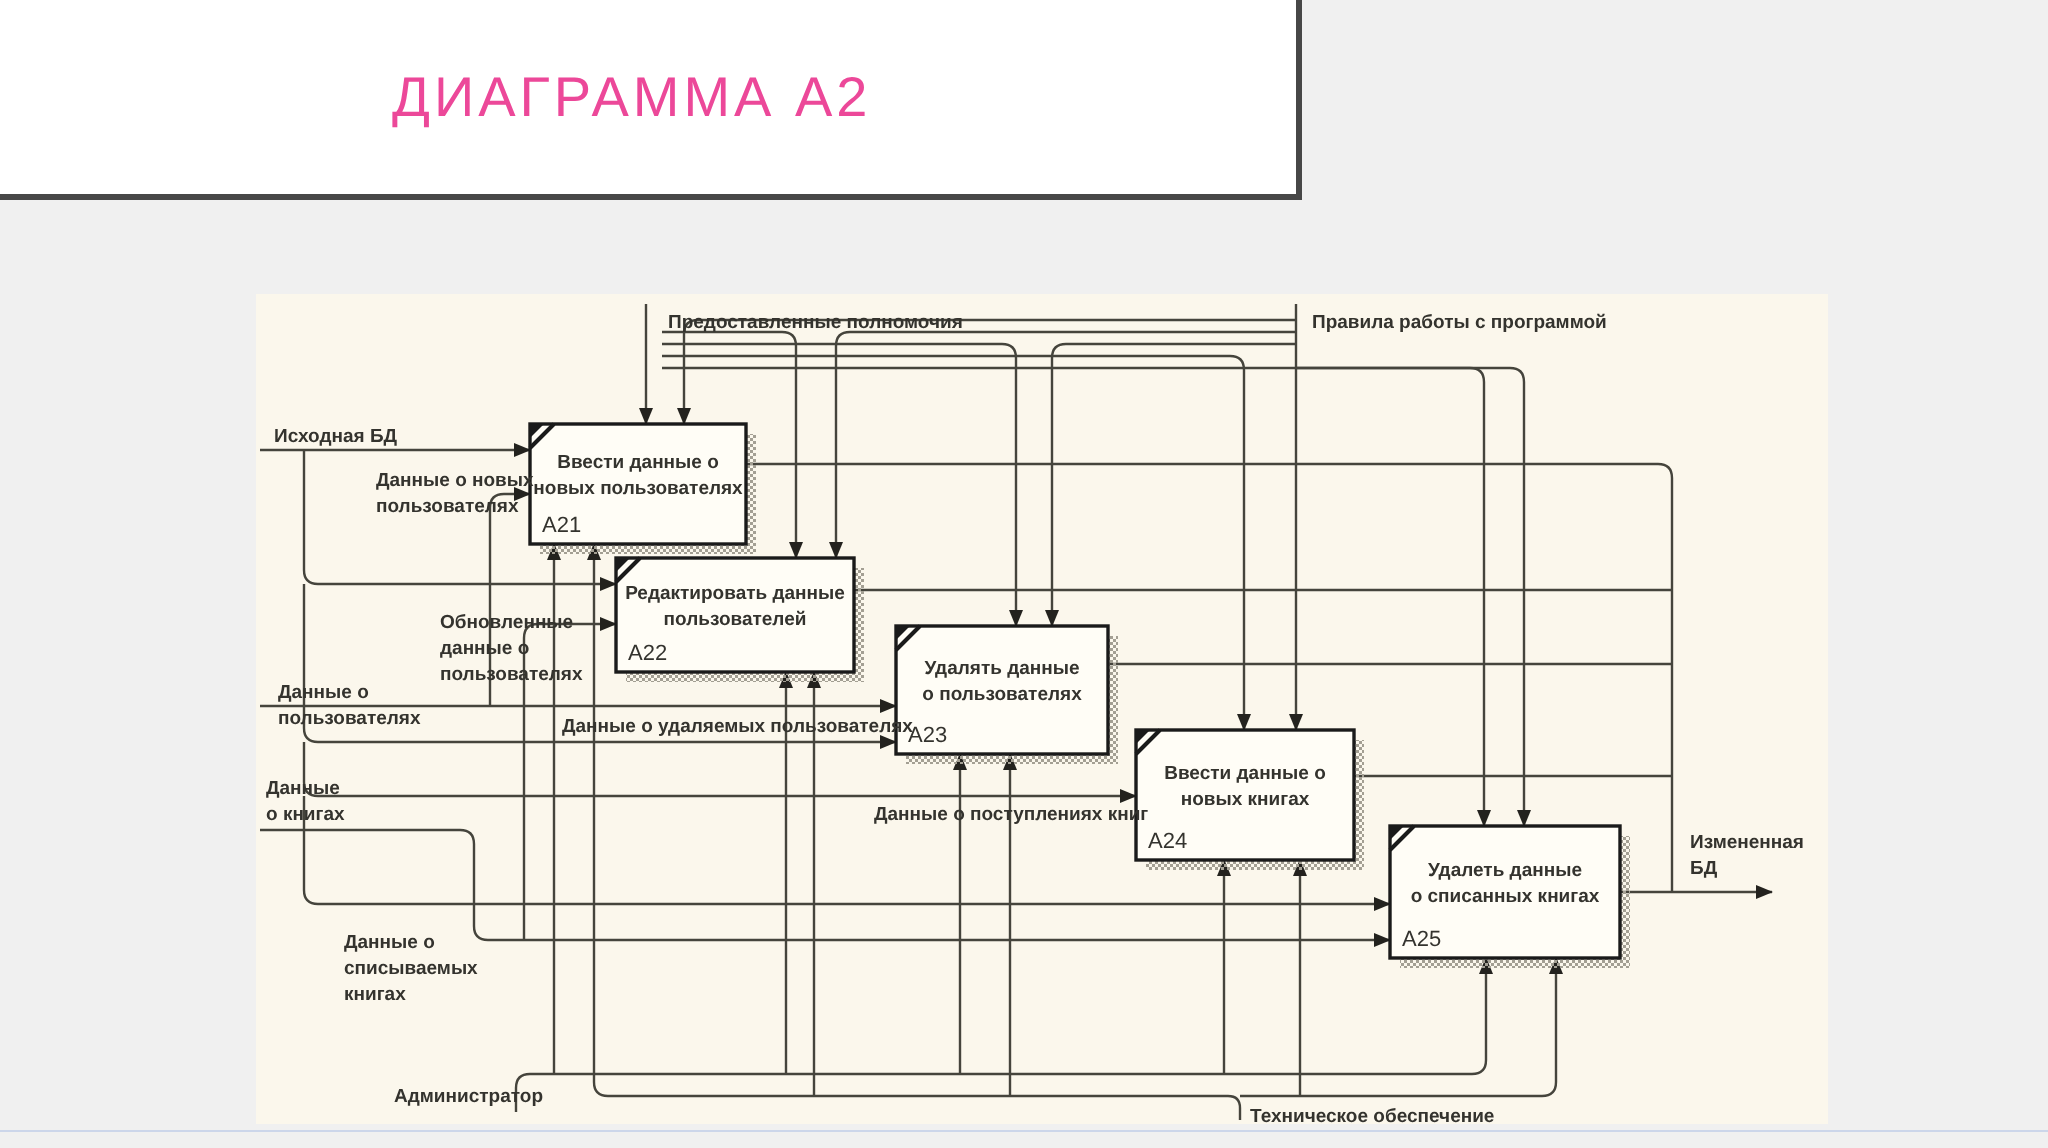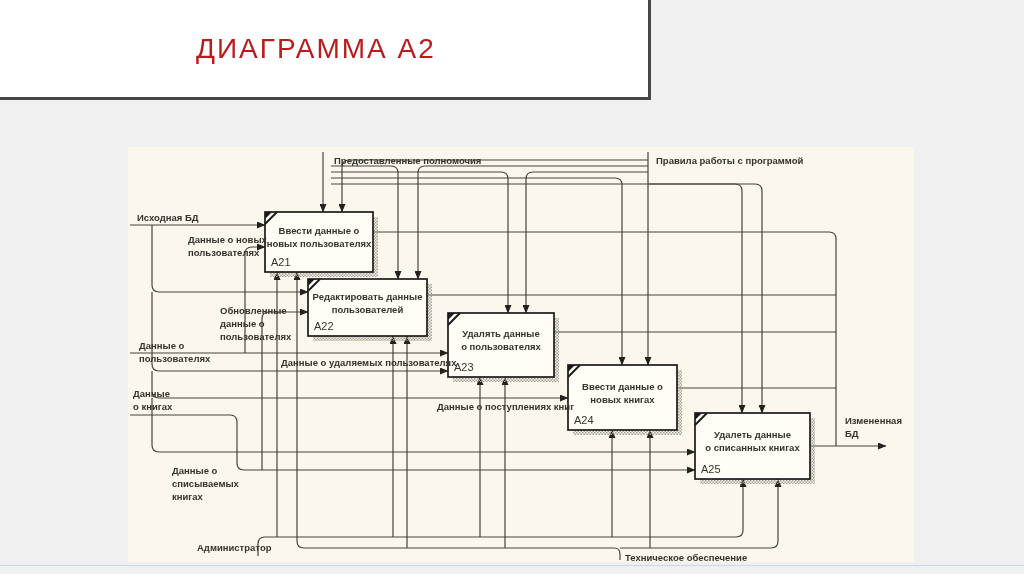--- a/index.html
+++ b/index.html
@@ -4,21 +4,21 @@
 <style>
   html,body{margin:0;padding:0;}
   body{font-family:"Liberation Sans",sans-serif;}
   .stage{position:relative;width:1024px;height:574px;background:#f0f0f0;overflow:hidden;}
   .title-box{
     position:absolute;left:0;top:0;width:648px;height:97px;background:#ffffff;
     border-right:3px solid #474747;border-bottom:3px solid #474747;
     display:flex;align-items:center;
   }
   .title-box h1{
-    margin:0 4px 0 196px;font-size:28px;font-weight:500;color:#b91c1c;
+    margin:0 4px 0 196px;font-size:28px;font-weight:500;color:#ec4899;
     letter-spacing:2px;font-family:"Liberation Sans",sans-serif;
   }
   .diagram-surface{position:absolute;left:128px;top:147px;width:786px;height:415px;}
   .bottom-rule{position:absolute;left:0;top:565px;width:1024px;height:1px;background:#ccd6ea;}
   svg text{font-family:"Liberation Sans",sans-serif;}
   .edge{fill:none;stroke-linecap:butt;}
   .lbl{font-size:9.5px;font-weight:600;}
   .boxlbl{font-size:9.5px;font-weight:600;text-anchor:middle;}
   .boxid{font-size:11px;font-weight:400;}
 </style>

